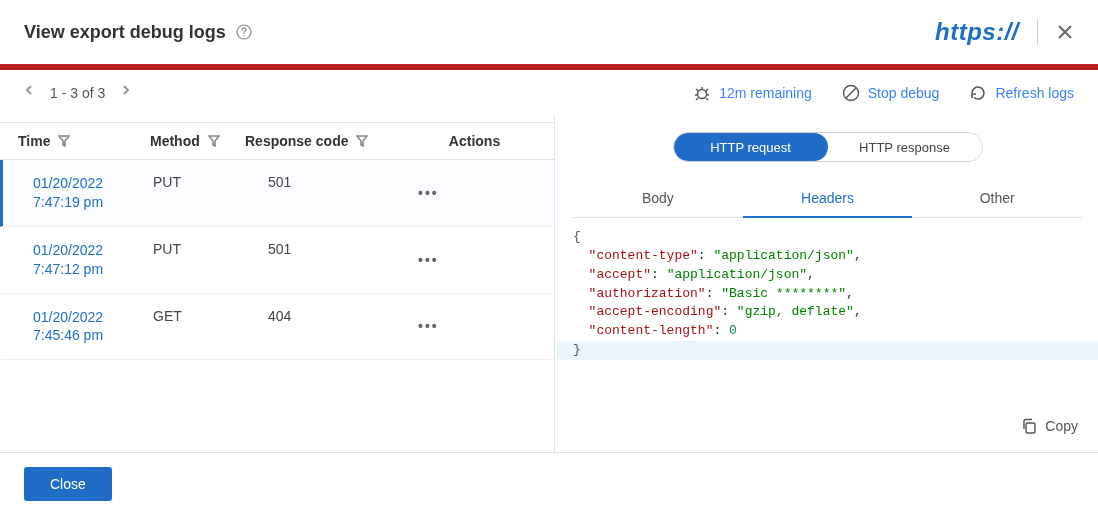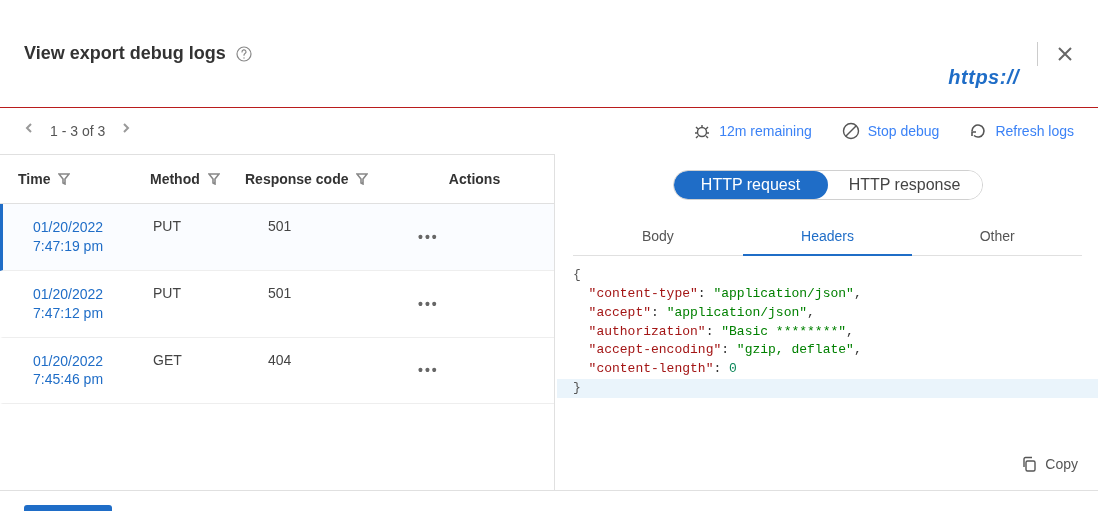--- a/index.html
+++ b/index.html
@@ -10,44 +10,43 @@
       font-size: 14px;
       width: 1098px;
       height: 511px;
       overflow: hidden;
     }
     .modal-header {
       display: flex;
       align-items: center;
       justify-content: space-between;
       padding: 18px 24px;
-      border-bottom: 1px solid #b91c1c;
+      border-bottom: 6px solid #b91c1c;
     }
     .header-left {
       display: flex;
       align-items: center;
       gap: 10px;
     }
     .page-title {
       font-size: 18px;
       font-weight: 600;
       color: #333;
     }
     .header-right {
       display: flex;
       align-items: center;
       gap: 18px;
     }
     .https-badge {
       color: #1f6dc7;
       font-weight: 700;
       font-style: italic;
-      font-size: 20px;
+      font-size: 24px;
       letter-spacing: 0.5px;
-      margin-top: 48px;
     }
     .vdiv { width: 1px; height: 24px; background: #ccc; }
     .close-x {
       width: 18px; height: 18px; cursor: pointer;
       stroke: #666; stroke-width: 2;
     }
     .help-icon {
       width: 16px; height: 16px; cursor: pointer;
     }
 
@@ -75,24 +74,25 @@
       height: 336px;
     }
 
     .left-panel {
       width: 555px;
       border-right: 1px solid #e0e0e0;
     }
 
     .table-head {
       display: flex;
-      padding: 16px 0;
+      padding: 10px 0;
       border-bottom: 1px solid #e0e0e0;
       border-top: 1px solid #e0e0e0;
       background: #fff;
+      margin-top: 6px;
     }
     .th {
       display: flex; align-items: center; gap: 8px;
       font-weight: 600; color: #333;
     }
     .col-time { width: 150px; padding-left: 18px; }
     .col-method { width: 95px; }
     .col-code { width: 150px; }
     .col-actions { flex: 1; text-align: center; justify-content: center; }
     .filter-icon { width: 12px; height: 12px; stroke: #888; fill: none; stroke-width: 1.6; cursor: pointer; }
@@ -118,21 +118,21 @@
       padding: 16px 16px 0 18px;
       display: flex; flex-direction: column;
     }
     .segmented {
       display: flex; width: 310px; margin: 0 auto;
       border: 1px solid #d0d0d0; border-radius: 16px;
       overflow: hidden; height: 30px;
     }
     .seg-btn {
       flex: 1; display: flex; align-items: center; justify-content: center;
-      font-size: 16px; cursor: pointer; background: #fff; color: #444;
+      font-size: 13px; cursor: pointer; background: #fff; color: #444;
     }
     .seg-btn.active { background: #1f6dc7; color: #fff; border-radius: 16px; }
 
     .subtabs {
       display: flex; margin-top: 18px;
     }
     .subtab {
       flex: 1; text-align: center; padding: 10px 0; color: #555; cursor: pointer;
       border-bottom: 1px solid #e0e0e0;
     }

